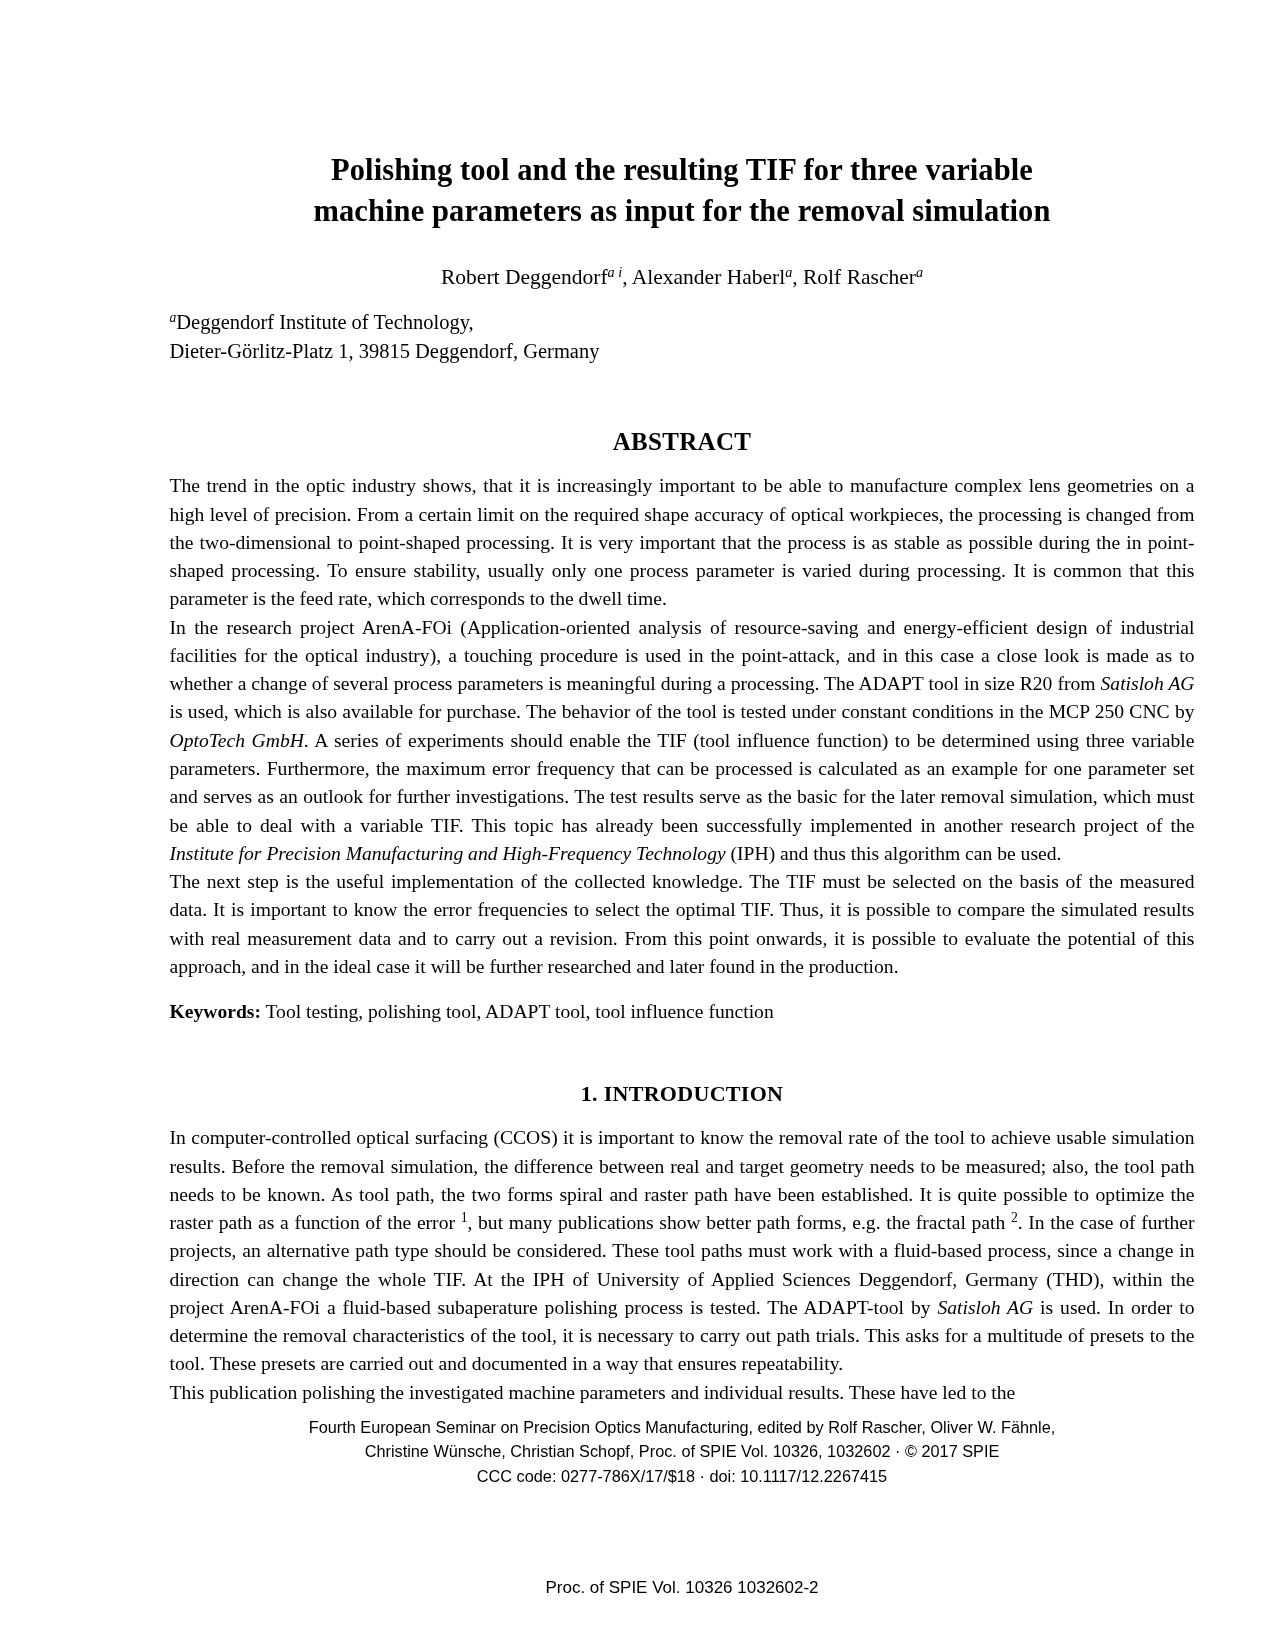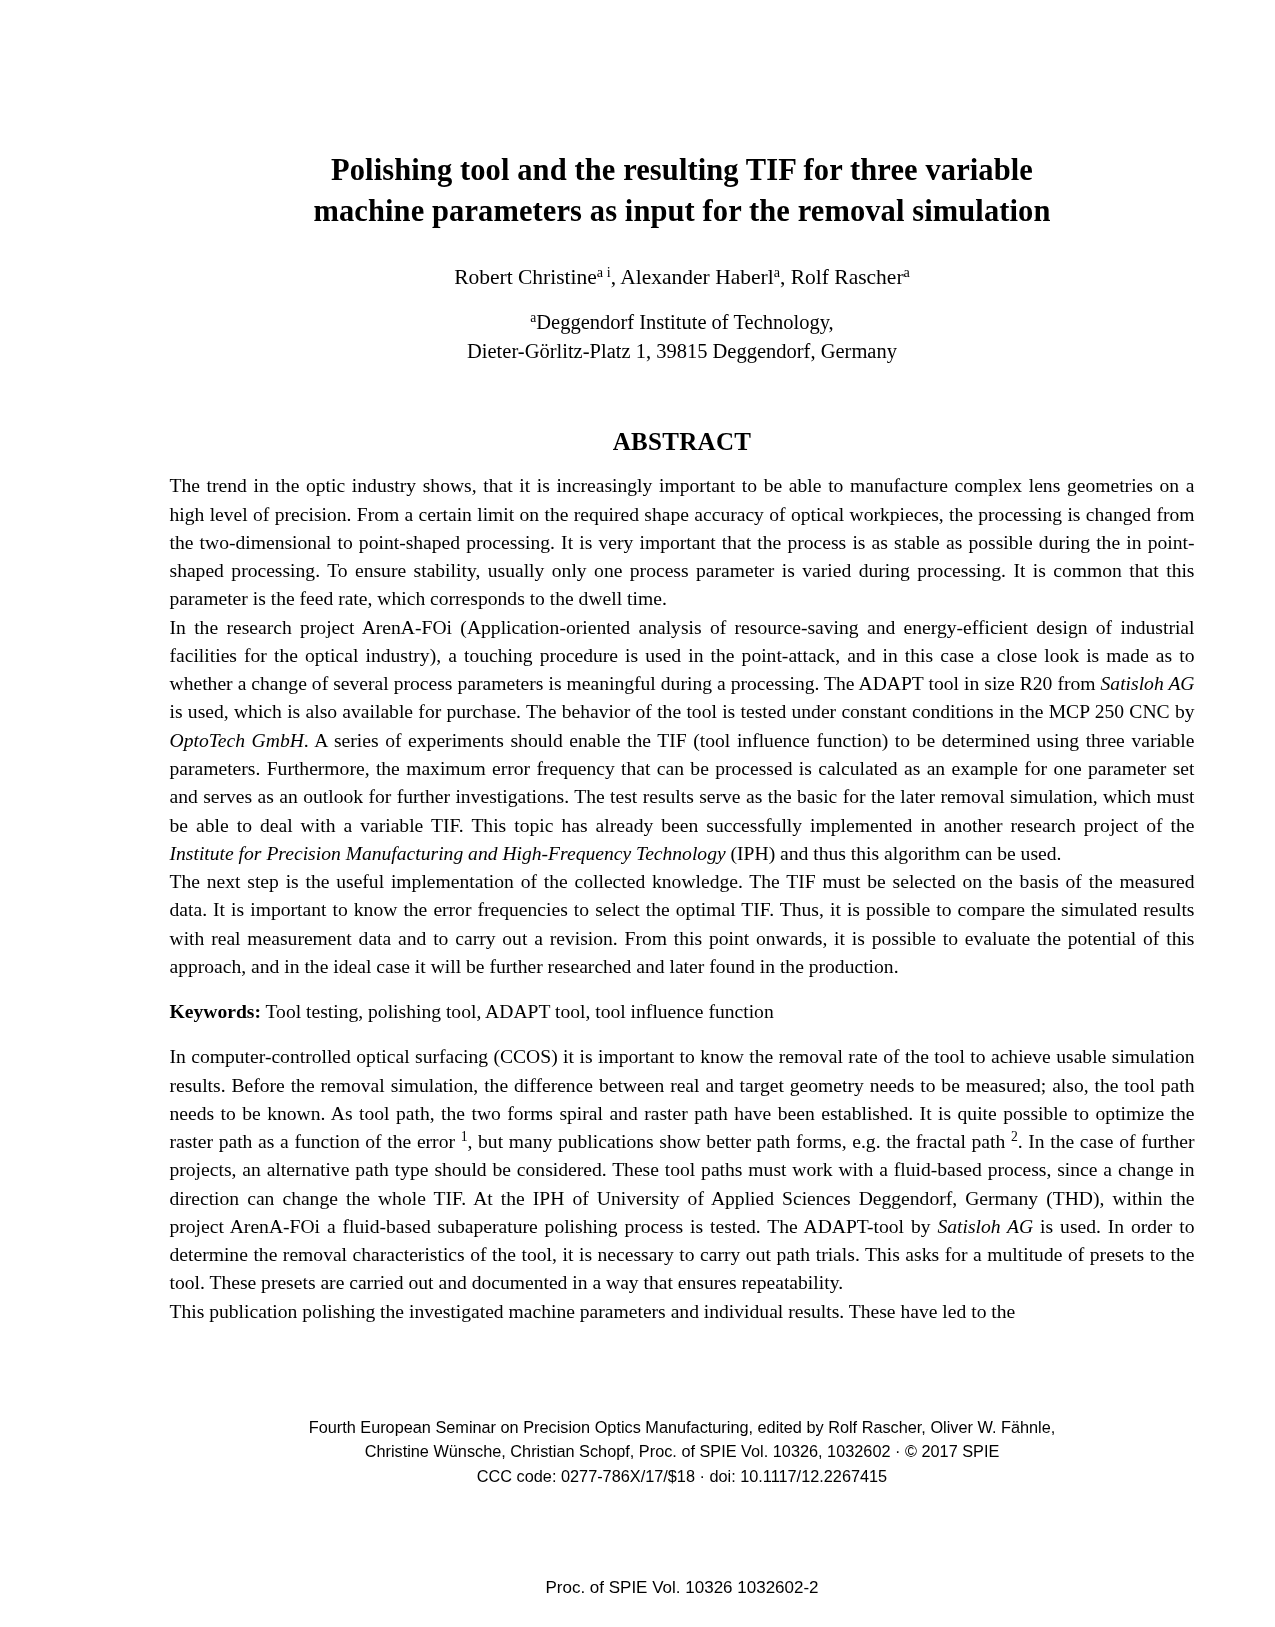--- a/index.html
+++ b/index.html
@@ -39,29 +39,29 @@
 
   
   .authors {
     margin-top: 32px;
     text-align: center;
     font-size: 21.5px;
     line-height: 1.35;
   }
   .affiliation {
     margin-top: 16px;
-    text-align: center;
     font-size: 20.5px;
     line-height: 1.42;
   }
   .affiliation div { white-space: nowrap; }
 
   sup.mk {
     font-size: 0.66em;
     vertical-align: 0.52em;
+    font-style: italic;
     line-height: 0;
   }
   sup.cite {
     font-size: 0.70em;
     vertical-align: 0.50em;
     line-height: 0;
   }
 
   
   .sec-head {
@@ -144,41 +144,42 @@
 <div class="page">
 
   <div class="content">
 
     <div class="title">
       <div>Polishing tool and the resulting TIF for three variable</div>
       <div>machine parameters as input for the removal simulation</div>
     </div>
 
     <div class="authors">
-      <span>Robert Christine</span><sup class="mk">a i</sup><span>, </span><span>Alexander Haberl</span><sup class="mk">a</sup><span>, </span><span>Rolf Rascher</span><sup class="mk">a</sup>
+      <span>Robert Deggendorf</span><sup class="mk">a i</sup><span>, </span><span>Alexander Haberl</span><sup class="mk">a</sup><span>, </span><span>Rolf Rascher</span><sup class="mk">a</sup>
     </div>
 
     <div class="affiliation">
       <div><sup class="mk">a</sup><span>Deggendorf Institute of Technology,</span></div>
       <div>Dieter-Görlitz-Platz 1, 39815 Deggendorf, Germany</div>
     </div>
 
     <div class="sec-head abstract-head">ABSTRACT</div>
 
     <div class="body-text abstract-body">
       <p>The trend in the optic industry shows, that it is increasingly important to be able to manufacture complex lens geometries on a high level of precision. From a certain limit on the required shape accuracy of optical workpieces, the processing is changed from the two-dimensional to point-shaped processing. It is very important that the process is as stable as possible during the in point-shaped processing. To ensure stability, usually only one process parameter is varied during processing. It is common that this parameter is the feed rate, which corresponds to the dwell time.</p>
       <p><span>In the research project ArenA-FOi (Application-oriented analysis of resource-saving and energy-efficient design of industrial facilities for the optical industry), a touching procedure is used in the point-attack, and in this case a close look is made as to whether a change of several process parameters is meaningful during a processing. The ADAPT tool in size R20 from </span><i>Satisloh AG</i><span> is used, which is also available for purchase. The behavior of the tool is tested under constant conditions in the MCP 250 CNC by </span><i>OptoTech GmbH</i><span>. A series of experiments should enable the TIF (tool influence function) to be determined using three variable parameters. Furthermore, the maximum error frequency that can be processed is calculated as an example for one parameter set and serves as an outlook for further investigations. The test results serve as the basic for the later removal simulation, which must be able to deal with a variable TIF. This topic has already been successfully implemented in another research project of the </span><i>Institute for Precision Manufacturing and High-Frequency Technology</i><span> (IPH) and thus this algorithm can be used.</span></p>
       <p>The next step is the useful implementation of the collected knowledge. The TIF must be selected on the basis of the measured data. It is important to know the error frequencies to select the optimal TIF. Thus, it is possible to compare the simulated results with real measurement data and to carry out a revision. From this point onwards, it is possible to evaluate the potential of this approach, and in the ideal case it will be further researched and later found in the production.</p>
     </div>
 
     <div class="kw">
       <b>Keywords:</b>
       <span>Tool testing, polishing tool, ADAPT tool, tool influence function</span>
     </div>
 
+    <div class="sec-head intro-head">1. INTRODUCTION</div>
 
     <div class="body-text intro-body">
       <p><span>In computer-controlled optical surfacing (CCOS) it is important to know the removal rate of the tool to achieve usable simulation results. Before the removal simulation, the difference between real and target geometry needs to be measured; also, the tool path needs to be known. As tool path, the two forms spiral and raster path have been established. It is quite possible to optimize the raster path as a function of the error </span><sup class="cite">1</sup><span>, but many publications show better path forms, e.g. the fractal path </span><sup class="cite">2</sup><span>. In the case of further projects, an alternative path type should be considered. These tool paths must work with a fluid-based process, since a change in direction can change the whole TIF. At the IPH of University of Applied Sciences Deggendorf, Germany (THD), within the project ArenA-FOi a fluid-based subaperature polishing process is tested. The ADAPT-tool by </span><i>Satisloh AG</i><span> is used. In order to determine the removal characteristics of the tool, it is necessary to carry out path trials. This asks for a multitude of presets to the tool. These presets are carried out and documented in a way that ensures repeatability.</span></p>
       <p>This publication polishing the investigated machine parameters and individual results. These have led to the</p>
     </div>
 
   </div>
 
 
   <div class="spie-block">

